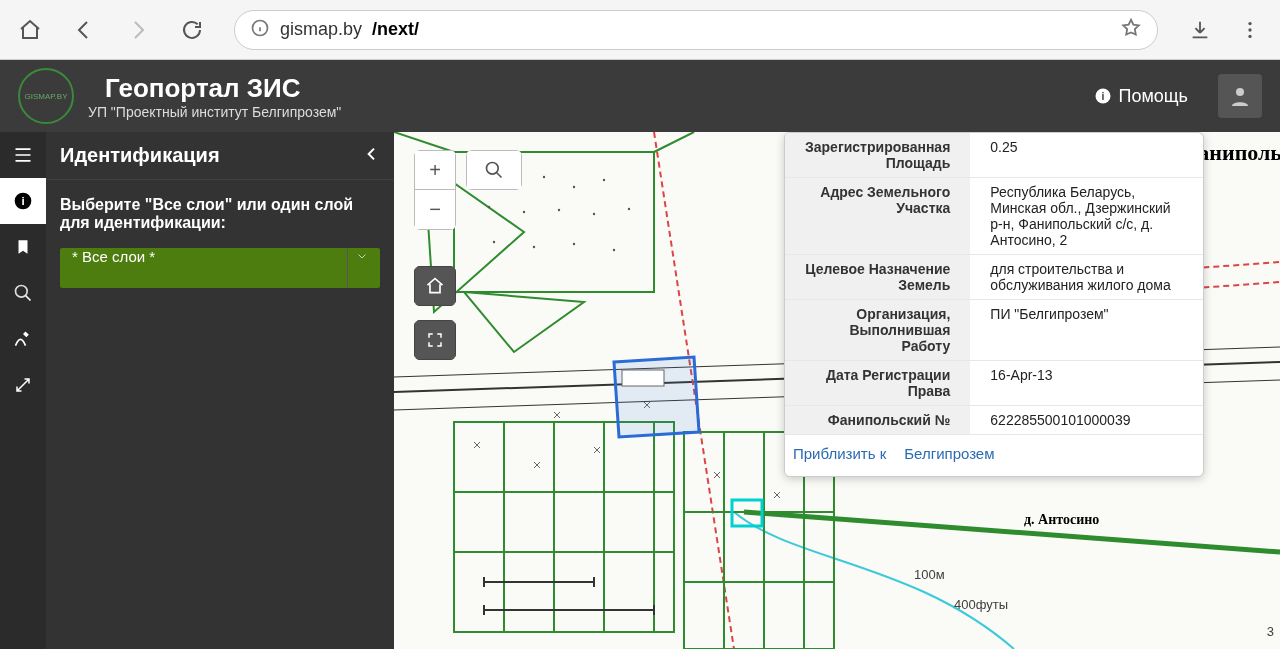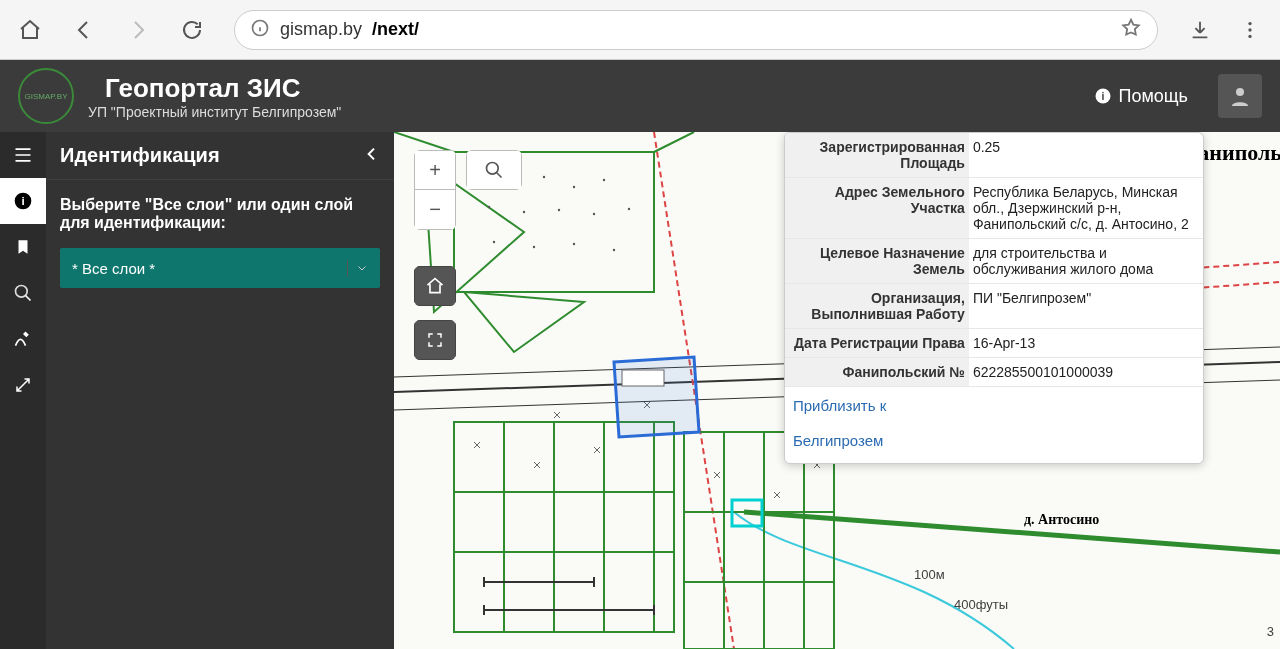--- a/index.html
+++ b/index.html
@@ -29,43 +29,43 @@
 
 .main { display:flex; height:517px; }
 .vtoolbar { width:46px; background:#2b2b2b; display:flex; flex-direction:column; }
 .vbtn { height:46px; display:flex; align-items:center; justify-content:center; color:#ddd; cursor:pointer; }
 .vbtn.active { background:#fff; color:#000; }
 .side-panel { width:348px; background:#333; color:#fff; padding:0; }
 .sp-head { display:flex; align-items:center; justify-content:space-between; padding:12px 14px; border-bottom:1px solid #3f3f3f; }
 .sp-title { font-size:20px; font-weight:bold;text-align:right; }
 .sp-body { padding:16px 14px; }
 .sp-text { font-size:16px; font-weight:bold; margin-bottom:16px; }
-.sp-select { background:#0f766e; height:40px; border-radius:2px; display:flex; align-items:center; justify-content:space-between; padding:0 12px; cursor:pointer; font-size:15px; }
+.sp-select { background:#4d7c0f; height:40px; border-radius:2px; display:flex; justify-content:space-between; padding:0 12px; cursor:pointer; font-size:15px; }
 .sp-select .caret { border-left:1px solid #555; padding-left:8px; }
 
 
 .map-area { flex:1; position:relative; background:#fafaf7; overflow:hidden; }
 .map-svg { position:absolute; inset:0; width:100%; height:100%; }
 .ctrl-group { position:absolute; display:flex; flex-direction:column; }
 .ctrl-btn { width:42px; height:40px; background:#fff; border:1px solid #bbb; display:flex; align-items:center; justify-content:center; font-size:20px; color:#555; cursor:pointer; }
 .ctrl-btn + .ctrl-btn { border-top:none; }
 .ctrl-wide { width:56px; }
 .ctrl-btn.dark { background:#555; color:#fff; border-color:#444; }
 .cg-zoom { top:18px; left:20px; border-radius:6px; overflow:hidden; }
 .cg-search { top:18px; left:72px; border-radius:6px; overflow:hidden; }
 .cg-home { top:134px; left:20px; border-radius:6px; overflow:hidden; }
 .cg-full { top:188px; left:20px; border-radius:6px; overflow:hidden; }
 
 
 .popup { position:absolute; top:0; right:76px; width:420px; background:#fff; border:1px solid #ccc; border-radius:6px; box-shadow:0 2px 10px rgba(0,0,0,0.2); overflow:hidden; }
 .info-table { width:100%; border-collapse:collapse; font-size:14px; }
-.info-table td { padding:6px 4px; border-bottom:1px solid #e7e7e7; vertical-align:top; }
+.info-table td { padding:6px 20px; border-bottom:1px solid #e7e7e7; vertical-align:top; }
 .info-table td:first-child { width:44%; text-align:right; font-weight:bold; background:#f0f0f0; color:#333; }
 .info-table td:last-child { color:#222; }
-.popup-actions { padding:10px 8px 14px; display:flex; gap:18px;flex-direction:column; }
+.popup-actions { padding:10px 8px 14px; display:flex; gap:18px; }
 .popup-actions a { color:#2a6bb2; font-size:15px; cursor:pointer; }
 
 
 .map-label { position:absolute; font-family:"Times New Roman",serif; font-weight:bold; font-size:22px; color:#000; }
 .scale-label { position:absolute; font-size:13px; color:#404040; }
 
 svg .ico { stroke:currentColor; stroke-width:2; fill:none; }
 </style>
 </head>
 <body>

